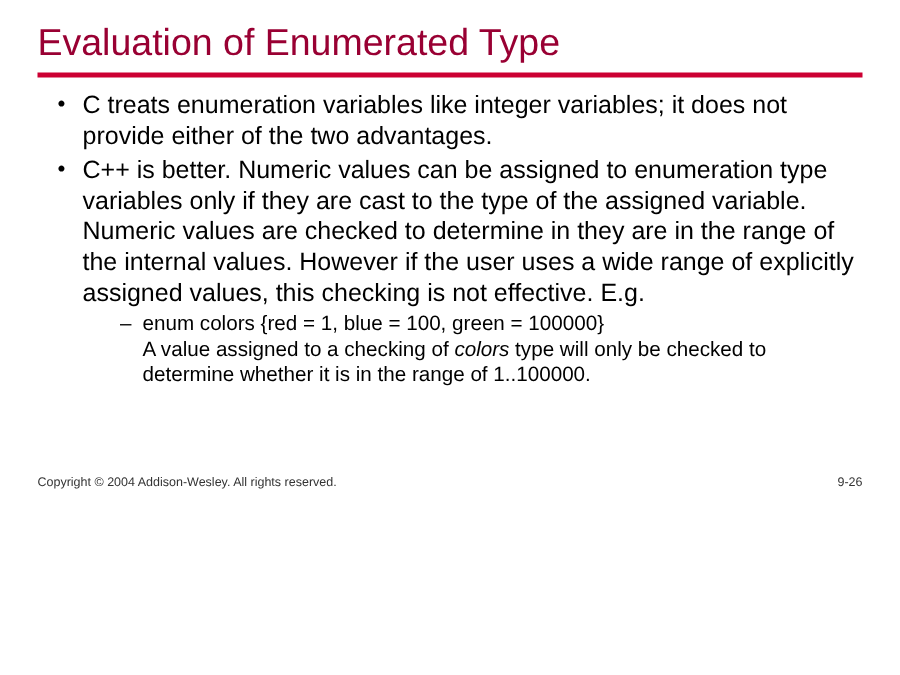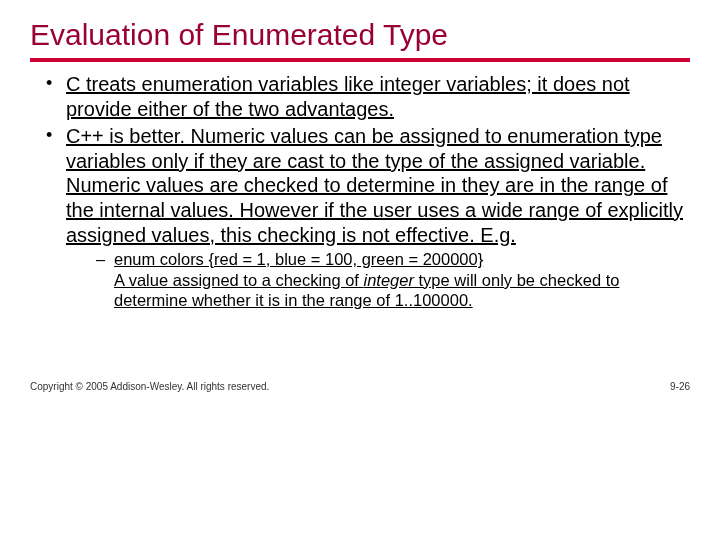--- a/index.html
+++ b/index.html
@@ -33,21 +33,20 @@
     margin: 0 0 10px 0;
   }
   .content {
     font-size: 20px;
     line-height: 1.23;
   }
   ul.main {
     list-style: none;
     padding: 0 0 0 14px;
     margin: 0;
-    text-decoration: underline;
   }
   ul.main > li {
     position: relative;
     padding-left: 22px;
     margin-bottom: 3px;
   }
   ul.main > li::before {
     content: "•";
     position: absolute;
     left: 2px;
@@ -99,24 +98,24 @@
 
   <div class="content">
     <ul class="main">
       <li>
         <span>C treats enumeration variables like integer variables; it does not provide either of the two advantages.</span>
       </li>
       <li>
         <span>C++ is better. Numeric values can be assigned to enumeration type variables only if they are cast to the type of the assigned variable. Numeric values are checked to determine in they are in the range of the internal values. However if the user uses a wide range of explicitly assigned values, this checking is not effective. E.g.</span>
         <ul class="sub">
           <li>
-            <span>enum colors {red = 1, blue = 100, green = 200000}</span><br>
-            <span>A value assigned to a checking of </span><span class="italic">integer</span><span> type will only be checked to determine whether it is in the range of 1..100000.</span>
+            <span>enum colors {red = 1, blue = 100, green = 100000}</span><br>
+            <span>A value assigned to a checking of </span><span class="italic">colors</span><span> type will only be checked to determine whether it is in the range of 1..100000.</span>
           </li>
         </ul>
       </li>
     </ul>
   </div>
 
-  <div class="footer-left">Copyright © 2005 Addison-Wesley. All rights reserved.</div>
+  <div class="footer-left">Copyright © 2004 Addison-Wesley. All rights reserved.</div>
   <div class="footer-right">9-26</div>
 
 </div>
 
 </body></html>

